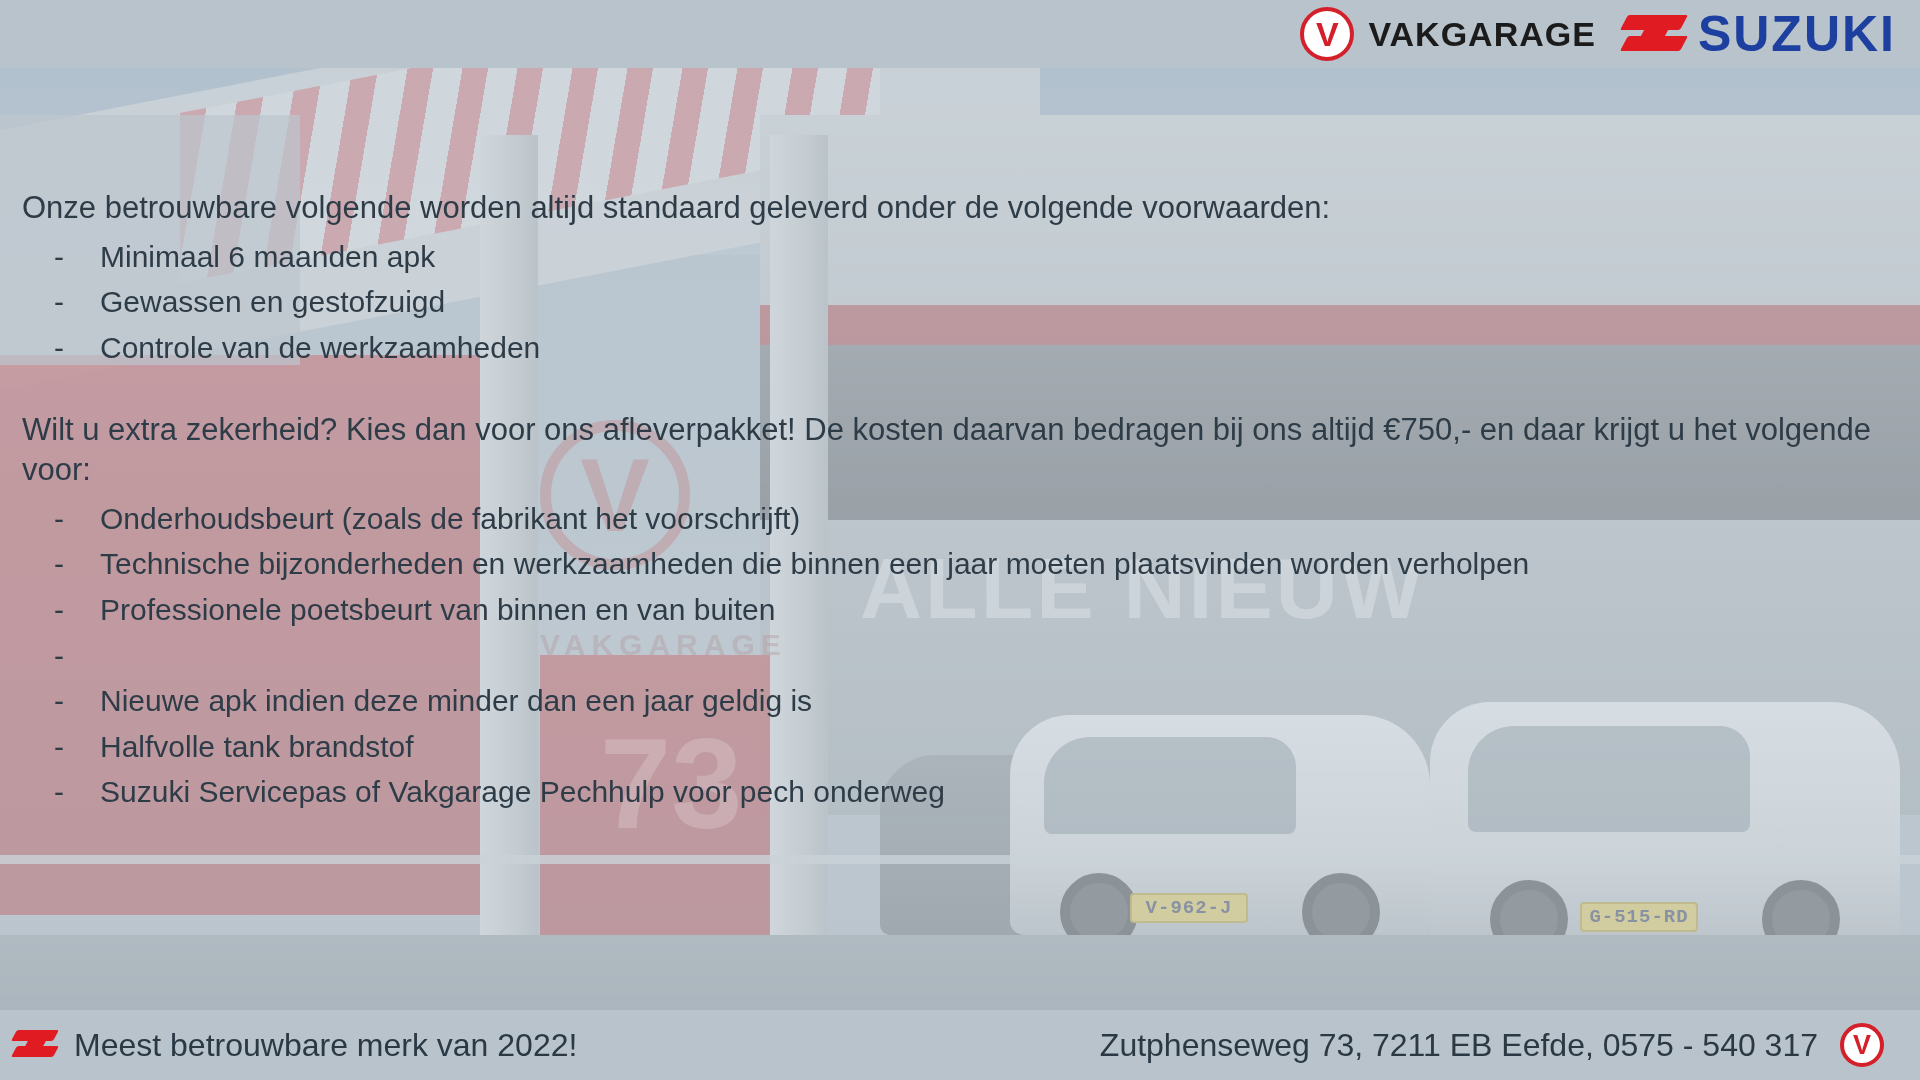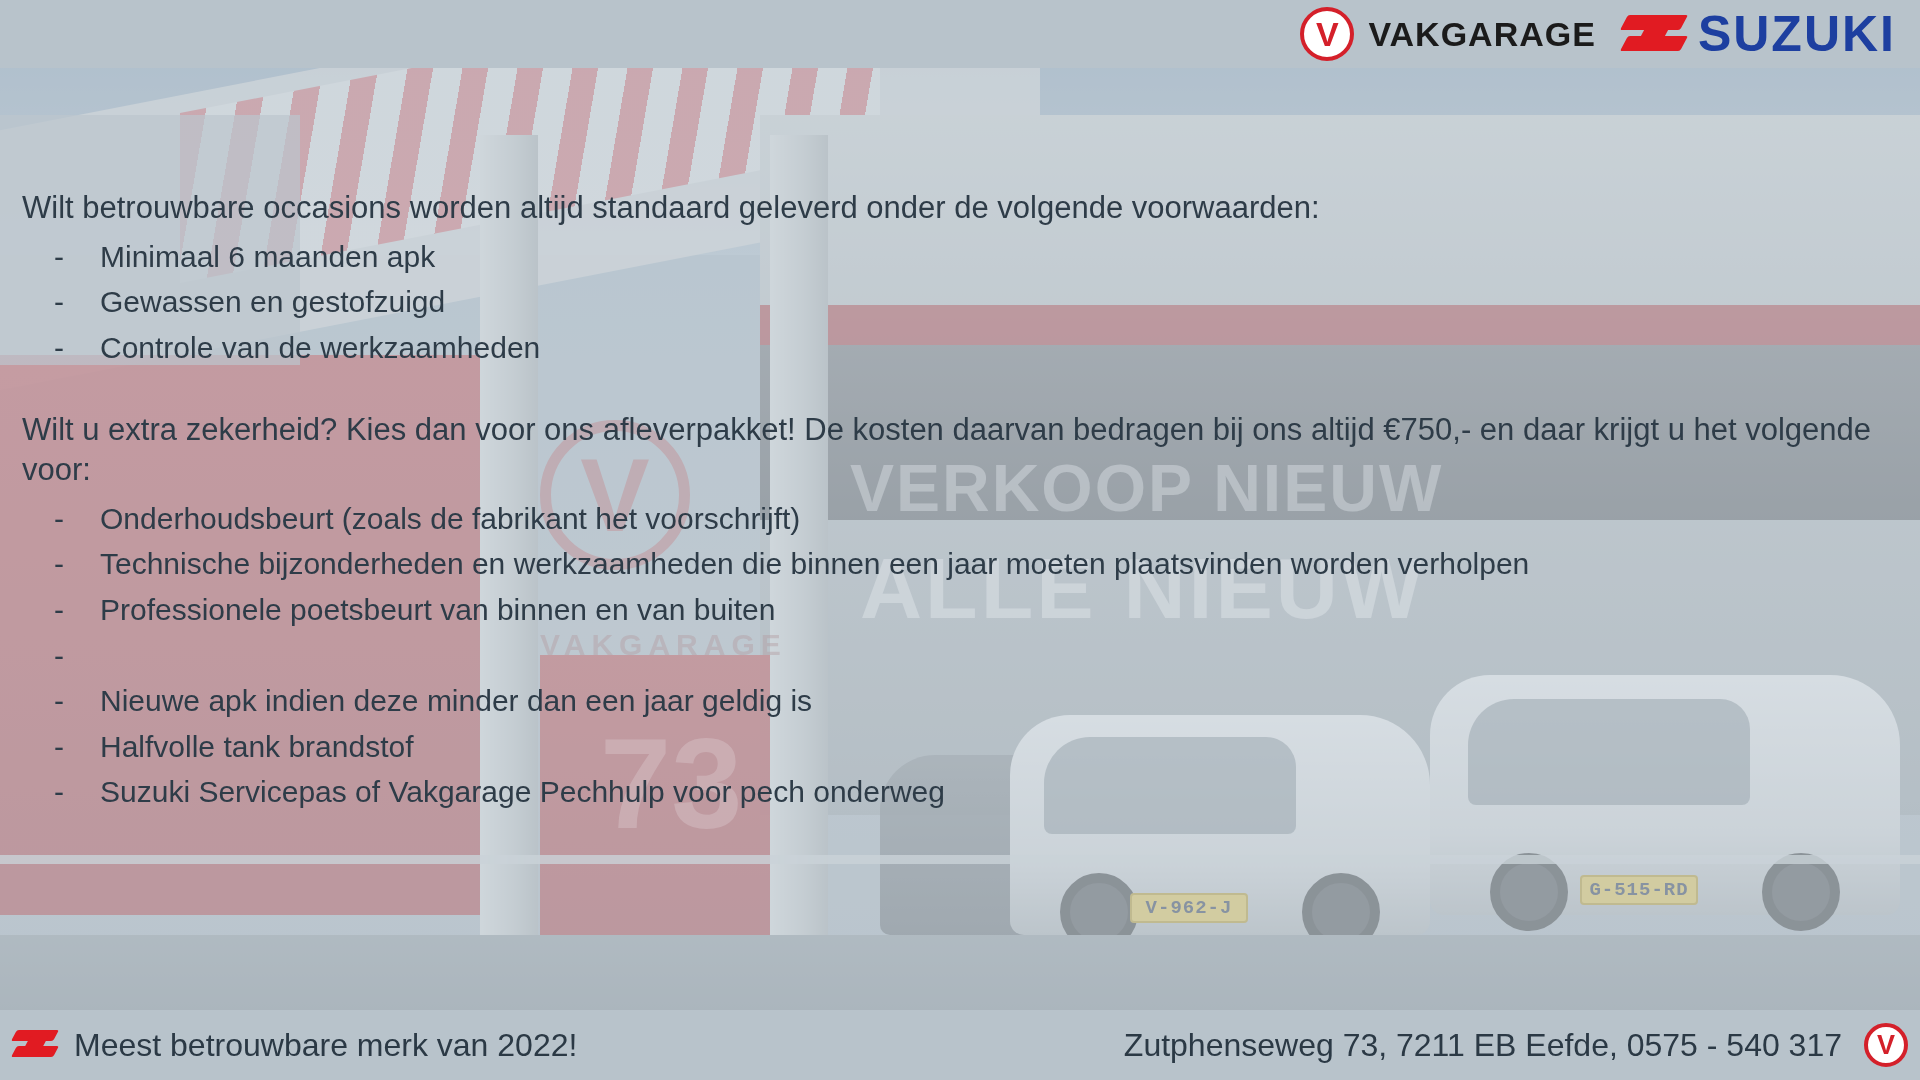--- a/index.html
+++ b/index.html
@@ -125,21 +125,21 @@
     font: 700 86px/1 "Liberation Sans", sans-serif;
     color: rgba(255,255,255,.55);
     letter-spacing: 3px;
   }
   .car {
     position: absolute;
     background: linear-gradient(180deg, #f2f4f5 0%, #d6dbdd 65%, #aeb5b8 100%);
     border-radius: 60px 70px 14px 14px;
   }
   .car.c1 { left: 1010px; top: 660px; width: 420px; height: 220px; }
-  .car.c2 { left: 1430px; top: 620px; width: 470px; height: 240px; }
+  .car.c2 { left: 1430px; top: 647px; width: 470px; height: 240px; }
   .car-glass {
     position: absolute; left: 8%; top: 10%;
     width: 60%; height: 44%;
     background: rgba(90,105,115,.55);
     border-radius: 46px 30px 8px 8px;
   }
   .wheel {
     position: absolute; bottom: -16px;
     width: 78px; height: 78px; border-radius: 50%;
     background: #43474a;
@@ -285,21 +285,21 @@
   .f-suz i.b1 { left: 0; top: 2px; width: 42px; height: 11px; transform: skewX(-28deg); }
   .f-suz i.b2 { left: 0; top: 18px; width: 42px; height: 11px; transform: skewX(-28deg); }
   .f-suz i.b3 { left: 12px; top: 8px; width: 18px; height: 17px; transform: skewX(-28deg); }
   .footer-text {
     font-size: 32px;
     color: #2b3945;
   }
   .footer-right {
     margin-left: auto;
     display: flex; align-items: center; gap: 22px;
-    padding-right: 12px;
+    padding-right: 36px;
   }
   .f-vak {
     width: 44px; height: 44px; border-radius: 50%;
     border: 4px solid #d4202a; background: #fff;
     position: relative;
   }
   .f-vak span {
     position: absolute; inset: 0;
     display: flex; align-items: center; justify-content: center;
     font: 700 27px/1 "Liberation Sans", sans-serif;
@@ -321,21 +321,20 @@
     <div class="red-wall"></div>
     <div class="red-wall2"></div>
     <div class="grey-box"></div>
     <div class="pillar p1"></div>
     <div class="pillar p2"></div>
 
     <div class="ghost-logo"></div>
     <div class="ghost-word">VAKGARAGE</div>
     <div class="big73">73</div>
 
-    <div class="win-text1">VERKOOP NIEUW</div>
     <div class="win-text2">ALLE NIEUW</div>
 
     <div class="dark-car"></div>
 
     <div class="car c1">
       <div class="car-glass"></div>
       <div class="wheel" style="left:50px"></div>
       <div class="wheel" style="right:50px"></div>
       <div class="plate" style="left:120px; bottom:12px">V-962-J</div>
     </div>
@@ -364,21 +363,21 @@
         <i class="b1"></i>
           <i class="b2"></i>
           <i class="b3"></i>
       </div>
       <div class="suz-word">SUZUKI</div>
     </div>
   </div>
 
   <div class="content">
 
-    <div class="para">Wilt betrouwbare occasions worden altijd standaard geleverd onder de volgende voorwaarden:</div>
+    <div class="para">Onze betrouwbare volgende worden altijd standaard geleverd onder de volgende voorwaarden:</div>
 
     <ul class="bullets">
       <li>
         <span class="dash">-</span>
         <span>Minimaal 6 maanden apk</span>
       </li>
       <li>
         <span class="dash">-</span>
         <span>Gewassen en gestofzuigd</span>
       </li>

